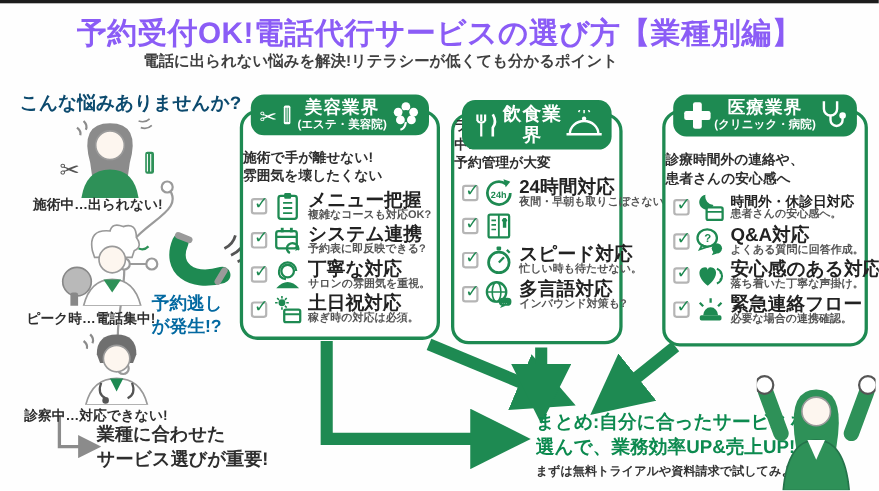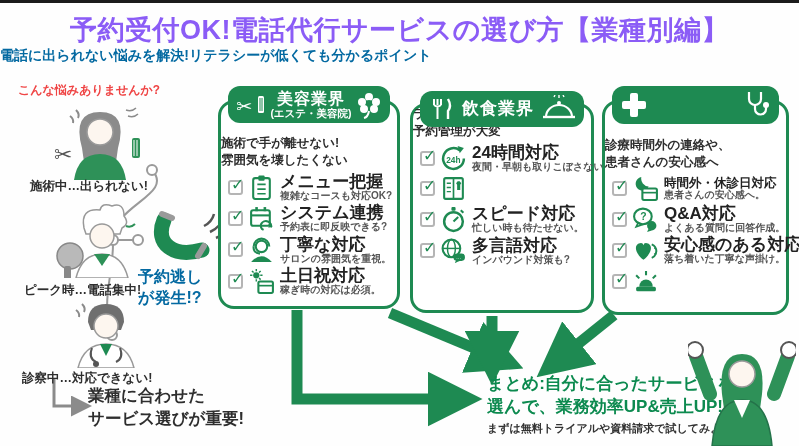--- a/index.html
+++ b/index.html
@@ -3,24 +3,24 @@
 <meta charset="utf-8">
 <style>
   * { margin:0; padding:0; box-sizing:border-box; }
   html,body { background:#ffffff; }
   body { font-family:"Liberation Sans","DejaVu Sans",sans-serif; }
   #canvas { position:relative; width:799px; height:446px; background:#fefefe; overflow:hidden; }
   .topbar { position:absolute; left:0; top:0; width:799px; height:3px; background:#1c1c1c; }
 
   .title { position:absolute; left:0; top:12px; width:799px; text-align:center;
            font-size:27px; font-weight:bold; color:#8b5cf6; letter-spacing:0.5px; }
-  .subtitle { position:absolute; left:0; top:47px; width:692px; 
-              font-size:14px; font-weight:bold; color:#0369a1; }
-
-  .pain-heading { position:absolute; left:18px; top:82px; font-size:12px; font-weight:bold; color:#ef4444;font-family:Liberation Mono, monospace; }
+  .subtitle { position:absolute; left:0; top:47px; width:692px; text-align:center;
+              font-size:14px; font-weight:bold; color:#404040; }
+
+  .pain-heading { position:absolute; left:18px; top:82px; font-size:17px; font-weight:bold; color:#0c4a6e;font-family:Liberation Mono, monospace; }
   .pain-label { position:absolute; font-size:12.5px; font-weight:bold; color:#2e2e2e; white-space:nowrap; }
   .missed-label { position:absolute; left:138px; top:266px; font-size:16px; font-weight:bold;
                   color:#0369a1; line-height:21px; white-space:pre-line; }
   .conclusion { position:absolute; left:88px; top:384px; font-size:16.5px; font-weight:bold;
                 color:#2e2e2e; line-height:23px; white-space:pre-line; }
 
   .illus { position:absolute; }
 
   .col { position:absolute; background:#ffffff; border:3px solid #1e8a52; border-radius:16px; }
   .col-header { position:absolute; top:-17px; left:7px; right:7px; background:#1e8a52; border-radius:12px;
@@ -218,21 +218,21 @@
           <line x1="10" y1="17" x2="24" y2="17" stroke="#1e8a52" stroke-width="1.6"></line>
         </svg>
         <div class="check-text">
           <div class="check-title">土日祝対応</div>
           <div class="check-desc">稼ぎ時の対応は必須。</div>
         </div>
       </div>
     </div>
   </div>
 
-  <div class="col" style="left:410px; top:103px; width:184px; height:210px;">
+  <div class="col" style="left:410px; top:103px; width:156px; height:210px;">
     <div class="col-header" style="top:-15px;">
       <svg width="26" height="26">
         <path d="M6,3v6M9.5,3v6M13,3v6" stroke="#fff" stroke-width="2" fill="none"></path>
         <path d="M6,9 q3.5,3 7,0 M9.5,10 v13" stroke="#fff" stroke-width="2" fill="none"></path>
         <path d="M20,3 q4,7 0,12 v8" stroke="#fff" stroke-width="2.4" fill="none"></path>
       </svg>
       <div class="names">
         <div class="col-name" style="font-size:17px;">飲食業界</div>
       </div>
       <svg width="34" height="28">
@@ -304,20 +304,24 @@
       </div>
     </div>
   </div>
 
   <div class="col" style="left:602px; top:100px; width:187px; height:215px;">
     <div class="col-header">
       <svg width="28" height="28">
         <rect x="10" y="2" width="8" height="24" rx="2" fill="#fff"></rect>
         <rect x="2" y="10" width="24" height="8" rx="2" fill="#fff"></rect>
       </svg>
+      <div class="names">
+        <div class="col-name">医療業界</div>
+        <div class="col-name-sub">(クリニック・病院)</div>
+      </div>
       <svg width="28" height="30">
         <path d="M6,2 v7 a6,6 0 0 0 12,0 v-7" fill="none" stroke="#fff" stroke-width="2.2"></path>
         <path d="M12,15 v4 a5.5,5.5 0 0 0 11,0 v-2" fill="none" stroke="#fff" stroke-width="2.2"></path>
         <circle cx="23" cy="15" r="3" fill="#fff"></circle>
       </svg>
     </div>
     <div class="col-pain" style="margin-top:34px;">診療時間外の連絡や、
 患者さんの安心感へ</div>
     <div class="checks">
       <div class="check-row">
@@ -365,20 +369,24 @@
       </div>
       <div class="check-row">
         <span class="cbx">
             <span class="tick">✓</span>
           </span>
         <svg class="item-icon" viewBox="0 0 26 26">
           <path d="M7,18 a6.5,7 0 0 1 13,0 z" fill="#1e8a52"></path>
           <rect x="4" y="18" width="19" height="4.5" rx="1.5" fill="#1e8a52"></rect>
           <path d="M13.5,3 v4 M4,7 l3,3 M23,7 l-3,3" stroke="#1e8a52" stroke-width="2"></path>
         </svg>
+        <div class="check-text">
+          <div class="check-title">緊急連絡フロー</div>
+          <div class="check-desc">必要な場合の連携確認。</div>
+        </div>
       </div>
     </div>
   </div>
 
   <div class="summary">
     <div class="summary-main">まとめ:自分に合ったサービスを</div>
     <div class="summary-main">選んで、業務効率UP&amp;売上UP!</div>
     <div class="summary-note">まずは無料トライアルや資料請求で試してみよう!</div>
   </div>
 

